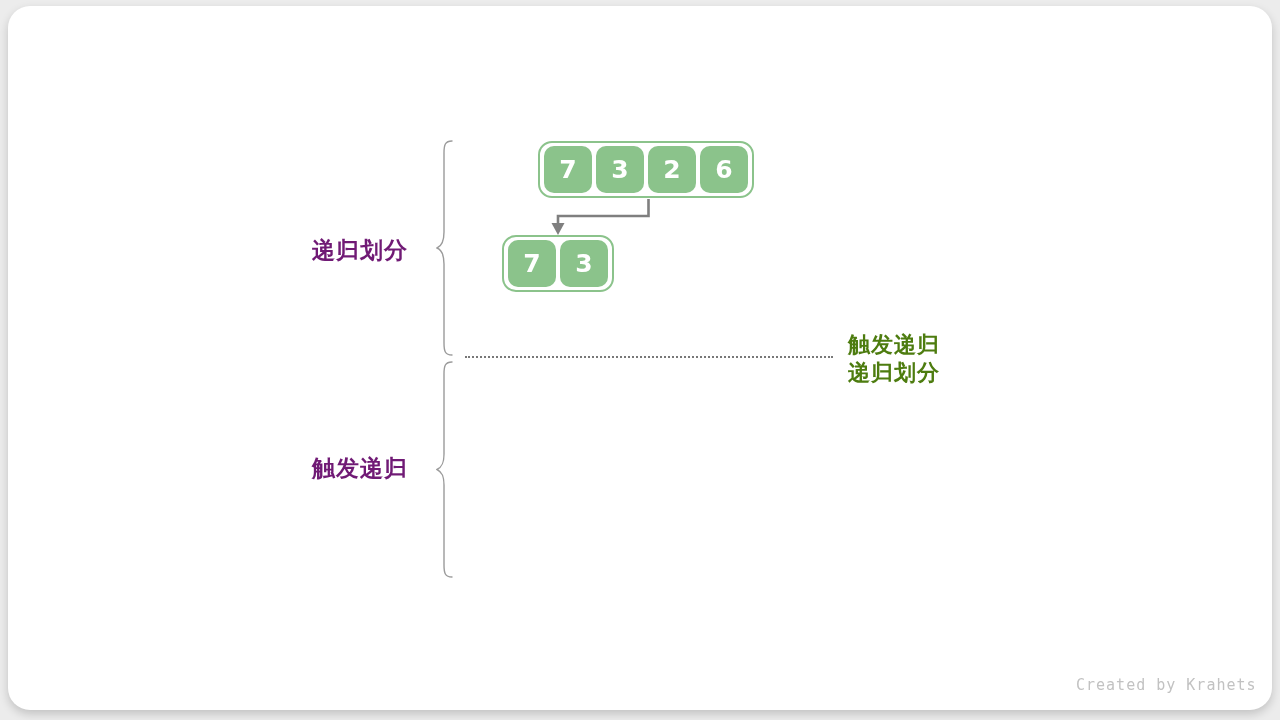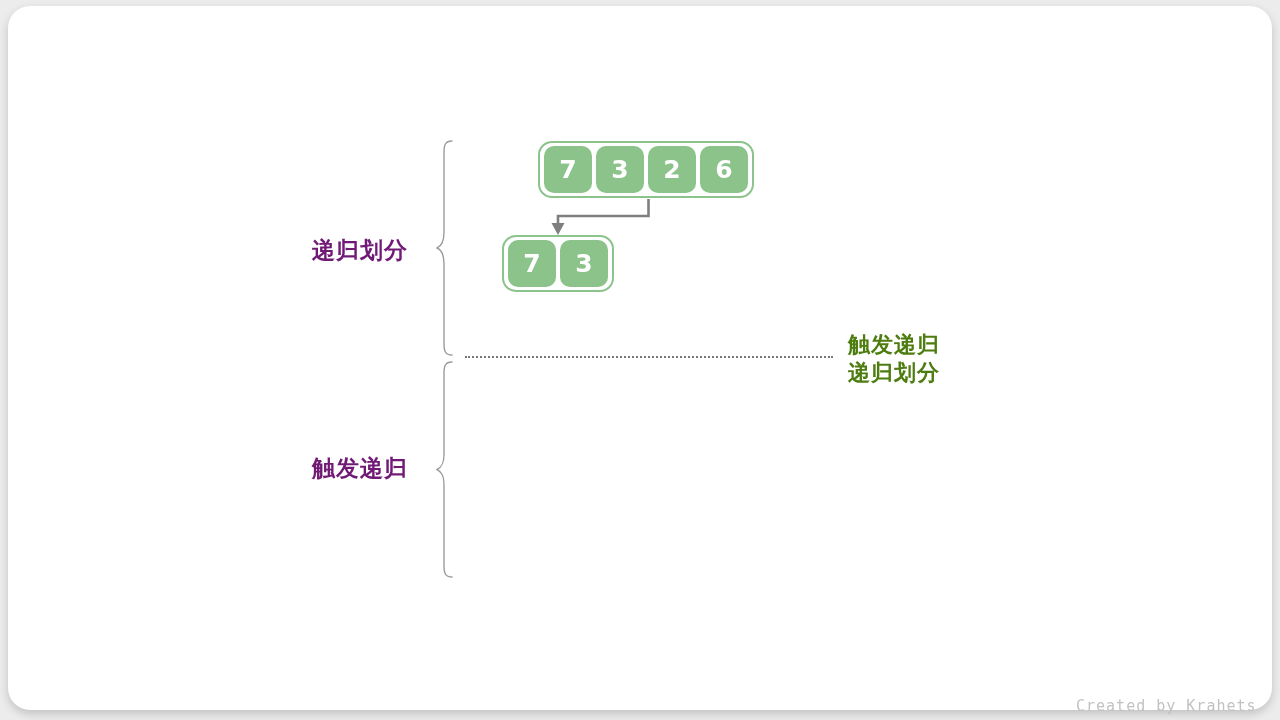--- a/index.html
+++ b/index.html
@@ -90,21 +90,20 @@
     letter-spacing: 1px;
   }
   .credit {
     position: absolute;
     left: 1076px;
     top: 676px;
     font-family: "DejaVu Sans Mono", "Liberation Mono", monospace;
     font-size: 15px;
     color: #c2c2c2;
     letter-spacing: 1px;
-    margin-top: 21px;
   }
 </style>
 </head>
 <body>
 
 <div class="stage">
   <div class="card"></div>
 
   <svg class="brace" style="left:436px; top:140px;" width="18" height="216" viewBox="0 0 18 216">
     <path d="M16,1 C9,1 8,5 8,13 L8,92 C8,101 6,106 1,108 C6,110 8,115 8,124 L8,203 C8,211 9,215 16,215" fill="none" stroke="#9b9b9b" stroke-width="1.4" stroke-linecap="round"></path>

